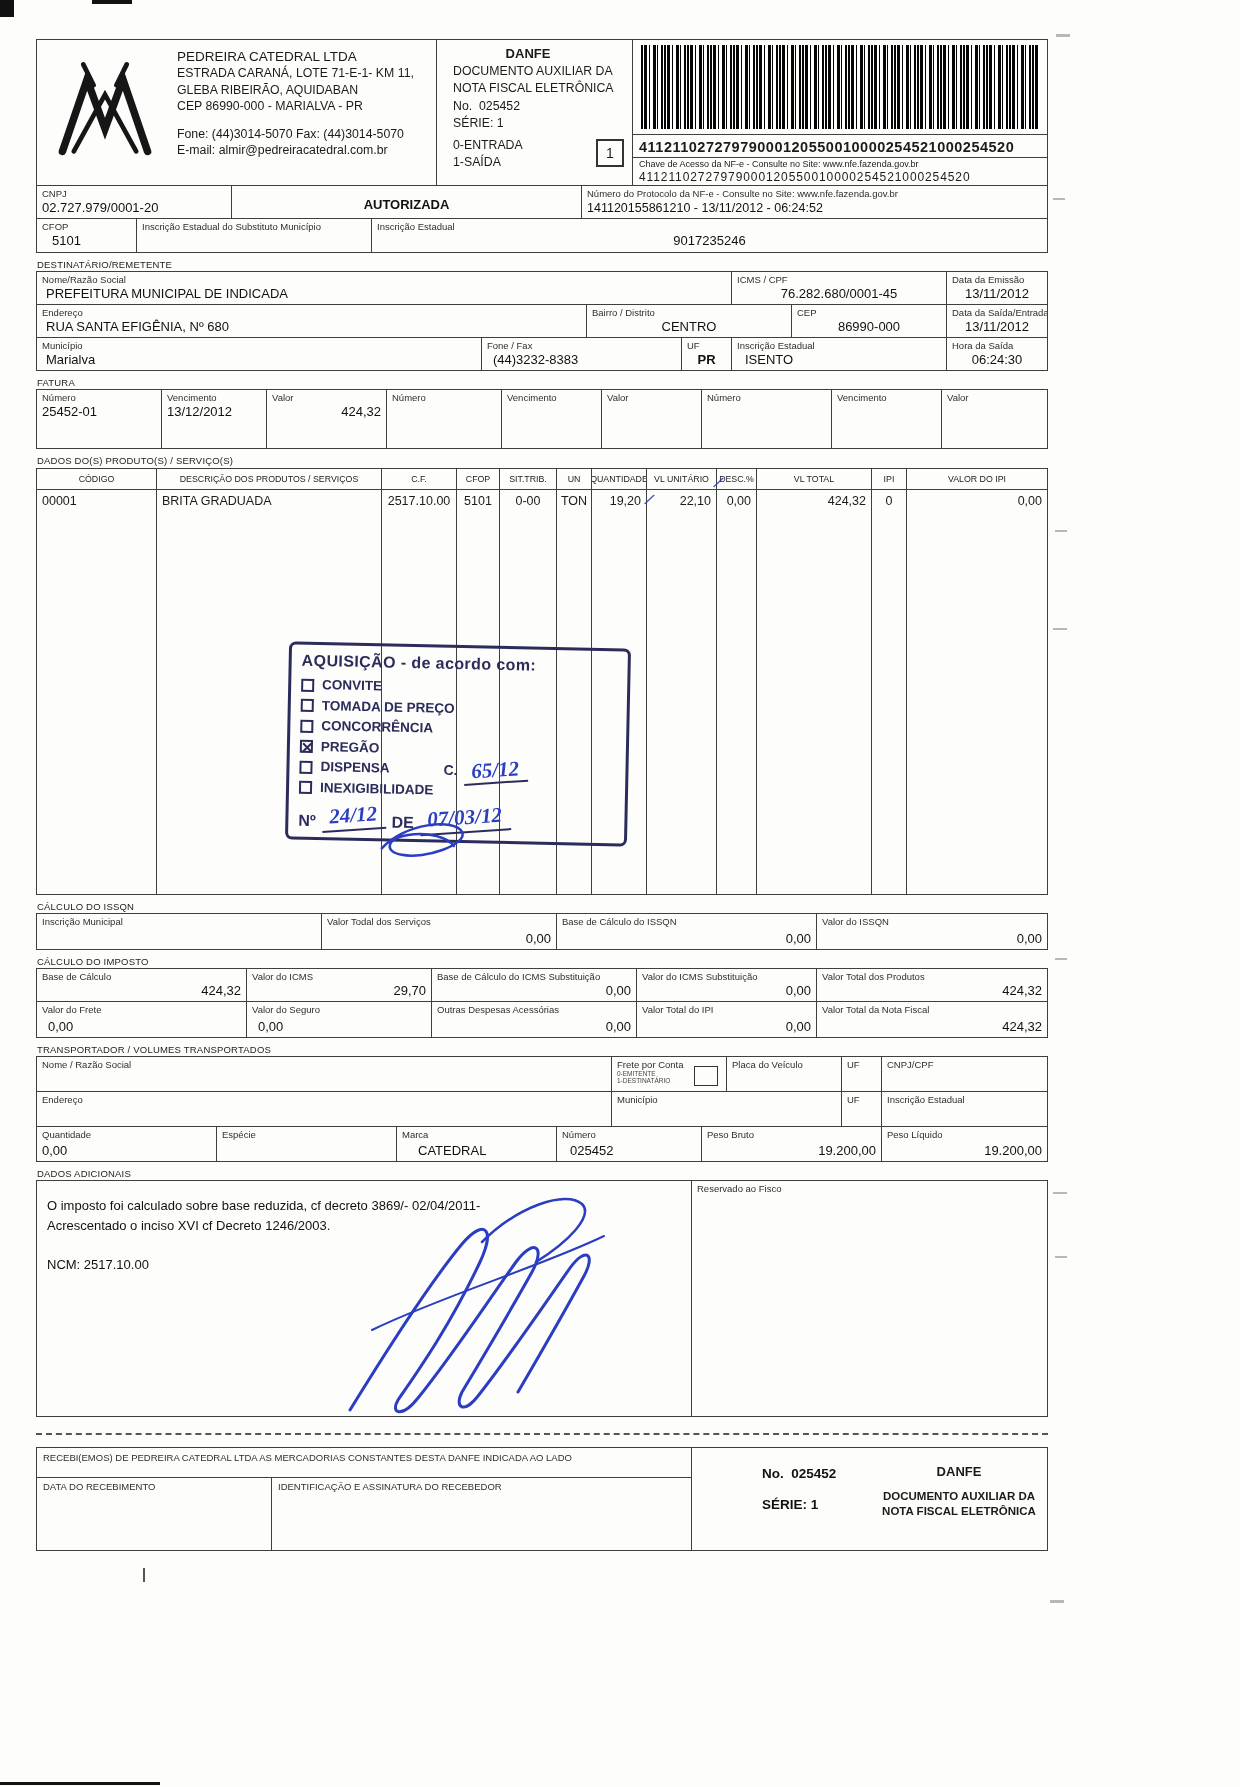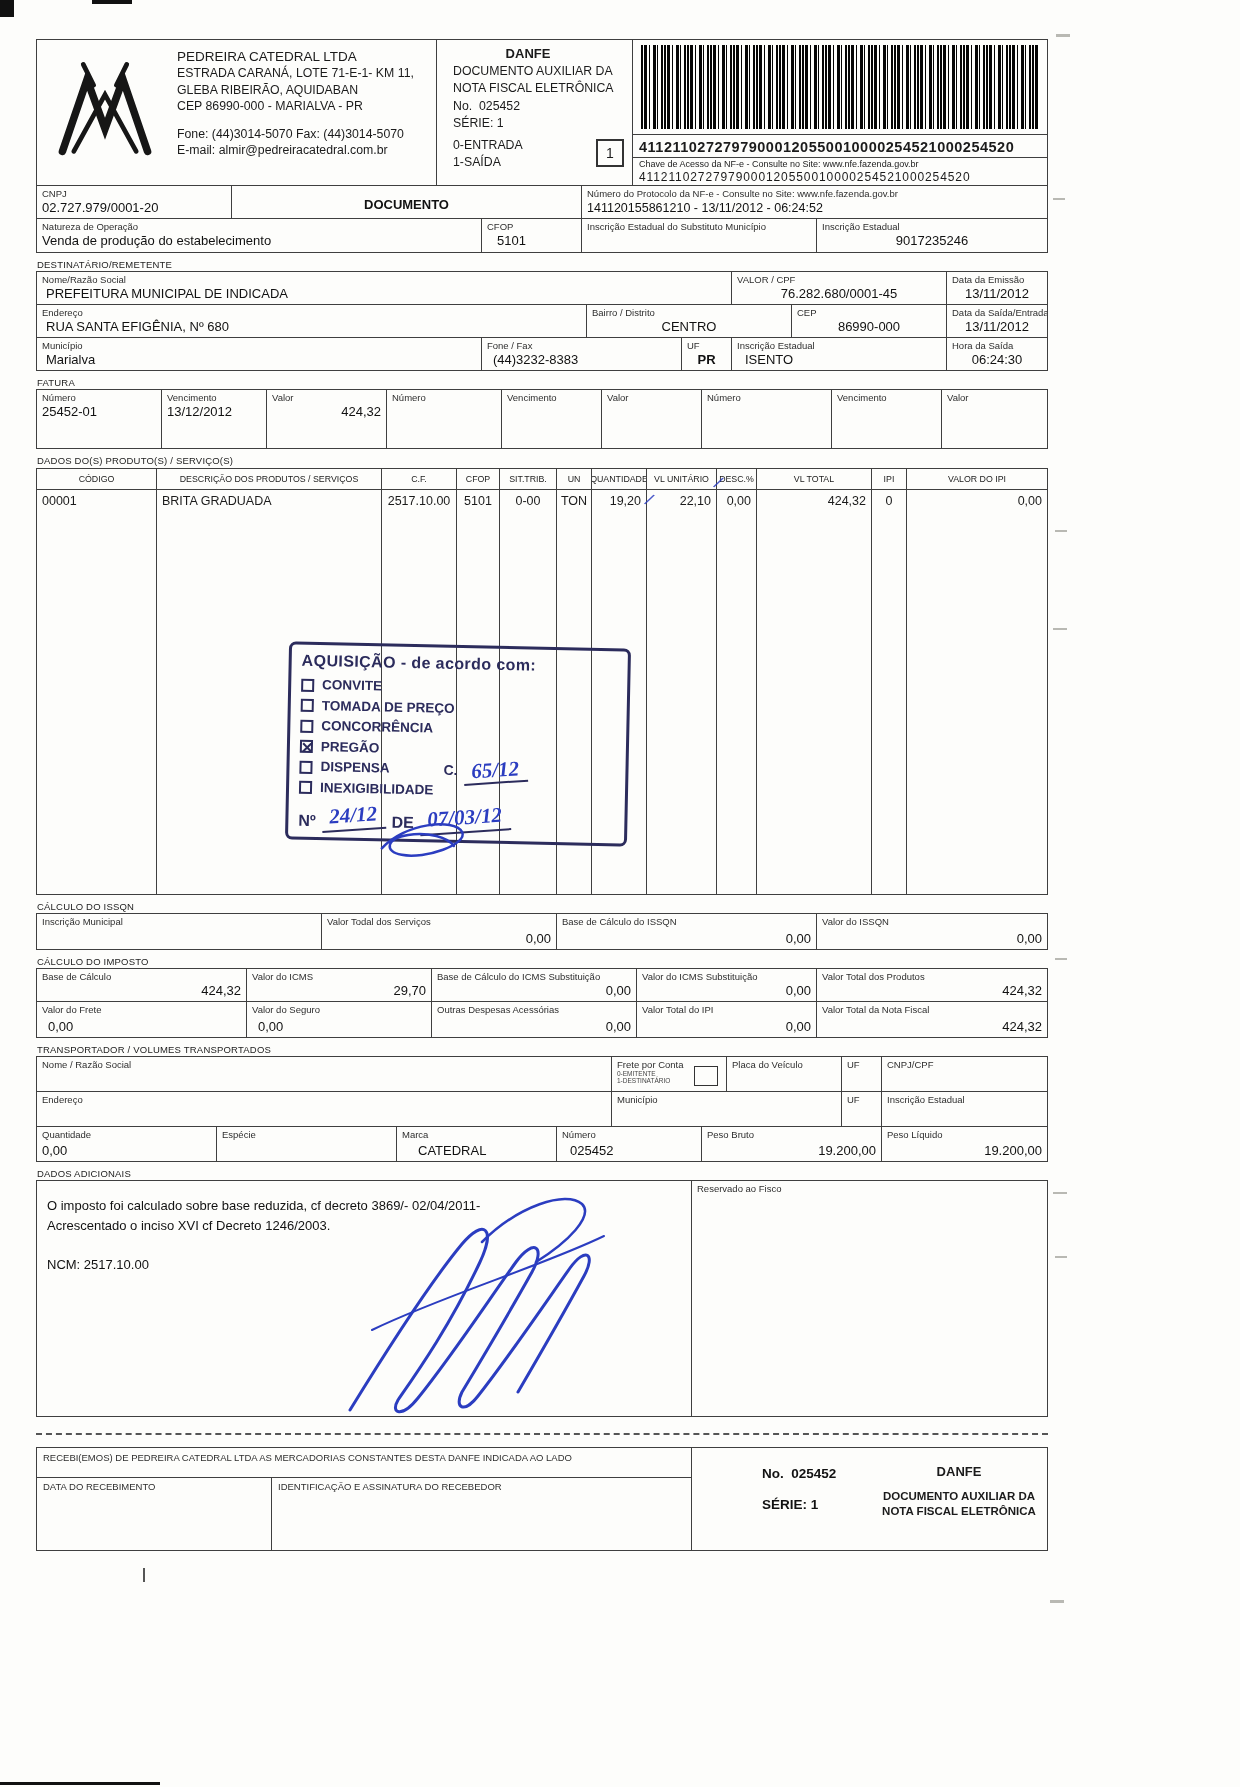--- a/index.html
+++ b/index.html
@@ -153,33 +153,29 @@
         </div>
       </div>
     </div>
 
     <div class="row" style="height:34px">
       <div class="c" style="width:195px">
         <div class="lb">CNPJ</div>
         <div class="vl">02.727.979/0001-20</div>
       </div>
       <div class="c" style="width:350px">
-        <div class="vl bold ctr" style="margin-top:9px">DOCUMENTO</div>
+        <div class="vl bold ctr" style="margin-top:9px">AUTORIZADA</div>
       </div>
       <div class="c" style="flex:1">
         <div class="lb">Número do Protocolo da NF-e  -  Consulte no Site: www.nfe.fazenda.gov.br</div>
         <div class="vl" style="font-size:12.5px">141120155861210 - 13/11/2012 - 06:24:52</div>
       </div>
     </div>
 
     <div class="row" style="height:35px">
-      <div class="c" style="width:445px">
-        <div class="lb">Natureza de Operação</div>
-        <div class="vl">Venda de produção do estabelecimento</div>
-      </div>
       <div class="c" style="width:100px">
         <div class="lb">CFOP</div>
         <div class="vl" style="padding-left:10px">5101</div>
       </div>
       <div class="c" style="width:235px">
         <div class="lb">Inscrição Estadual do Substituto Município</div>
       </div>
       <div class="c" style="flex:1">
         <div class="lb">Inscrição Estadual</div>
         <div class="vl ctr">9017235246</div>
@@ -187,21 +183,21 @@
     </div>
 
     <div class="sec">DESTINATÁRIO/REMETENTE</div>
 
     <div class="row" style="height:34px">
       <div class="c" style="width:695px">
         <div class="lb">Nome/Razão Social</div>
         <div class="vl" style="padding-left:4px">PREFEITURA MUNICIPAL DE INDICADA</div>
       </div>
       <div class="c" style="width:215px">
-        <div class="lb">VALOR / CPF</div>
+        <div class="lb">ICMS / CPF</div>
         <div class="vl ctr">76.282.680/0001-45</div>
       </div>
       <div class="c" style="flex:1">
         <div class="lb">Data da Emissão</div>
         <div class="vl ctr">13/11/2012</div>
       </div>
     </div>
 
     <div class="row" style="height:34px">
       <div class="c" style="width:550px">

